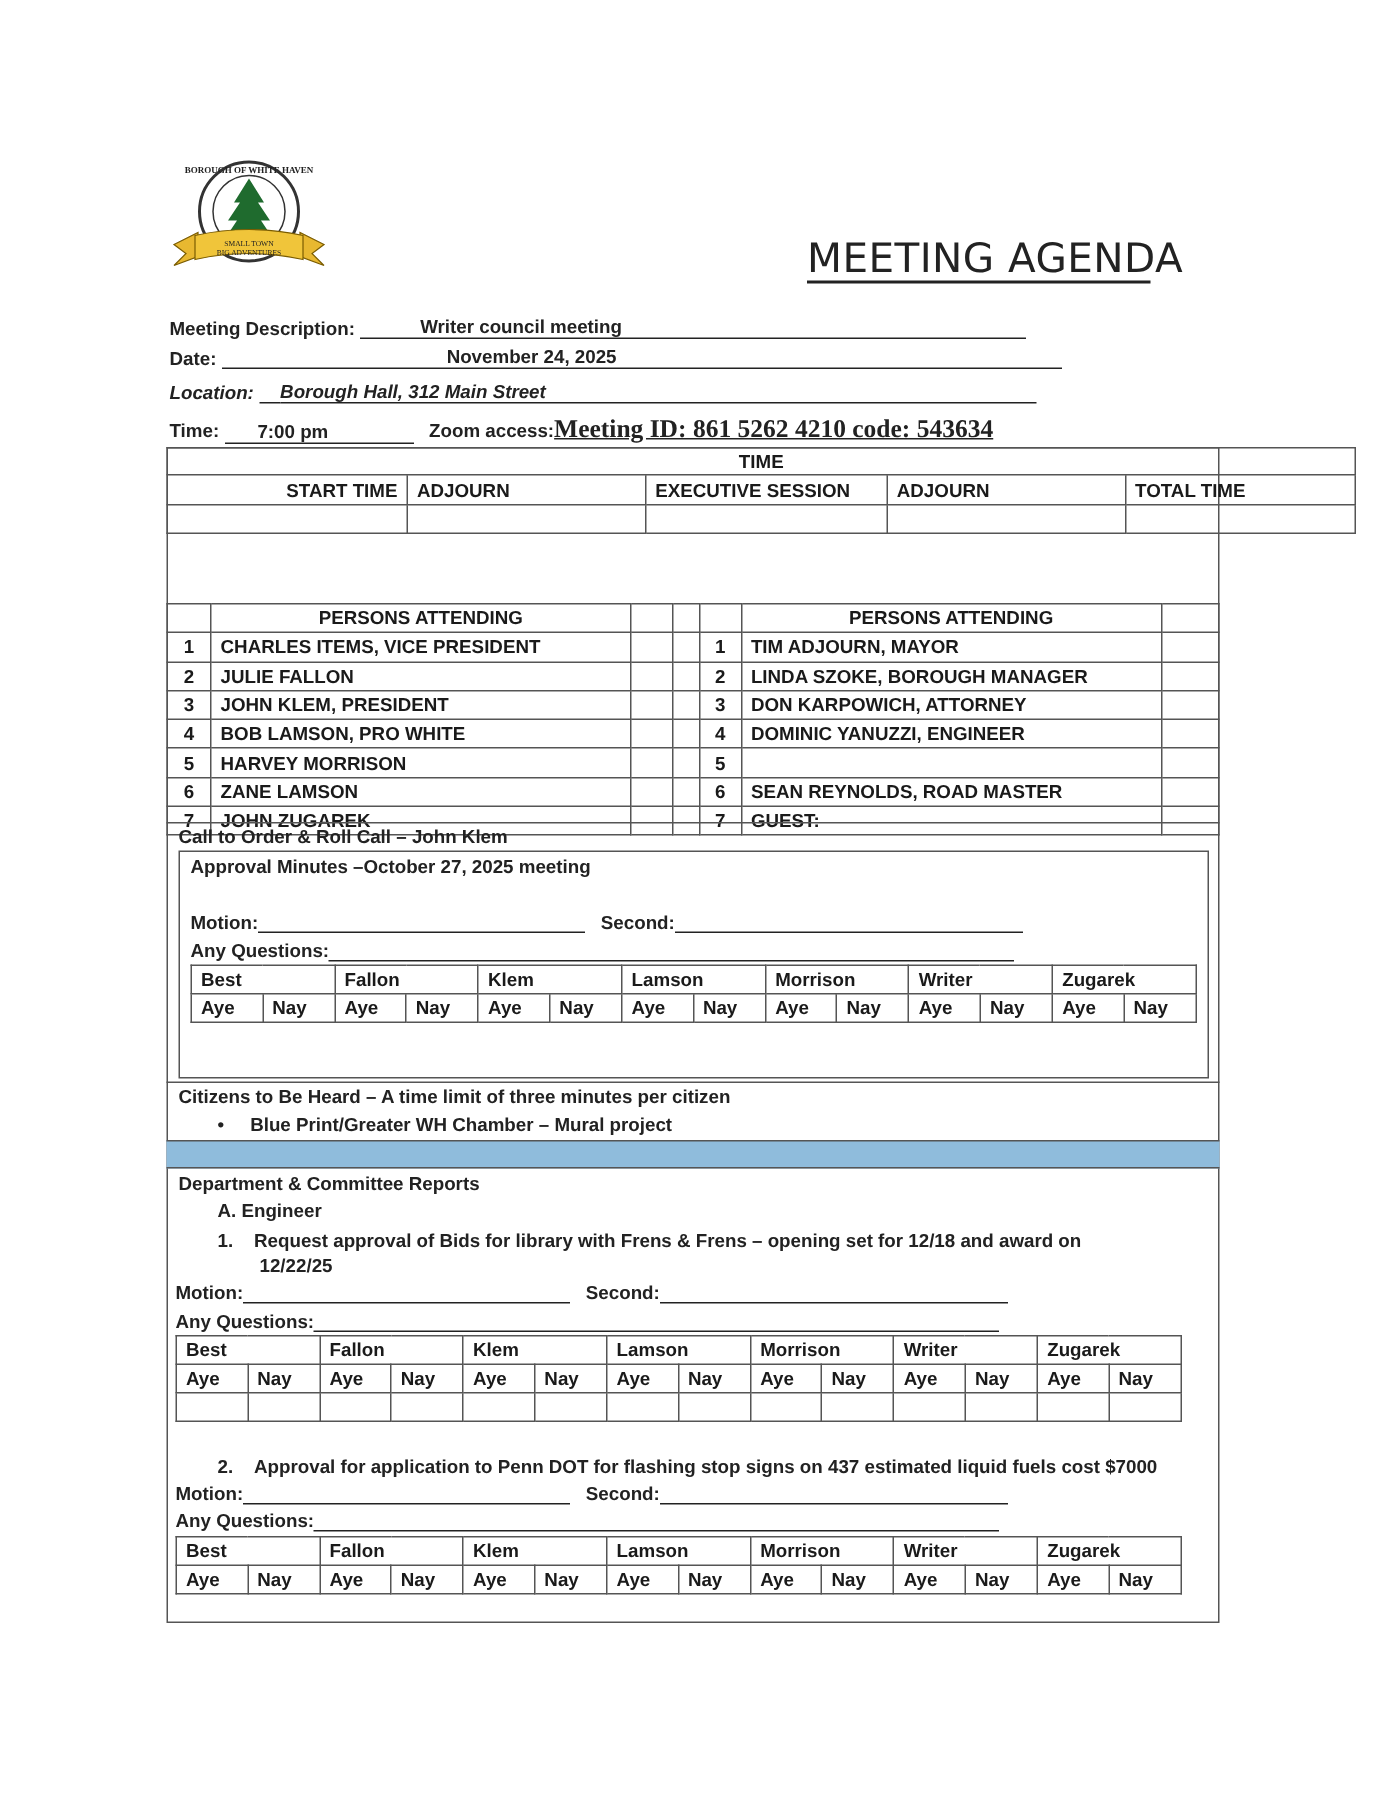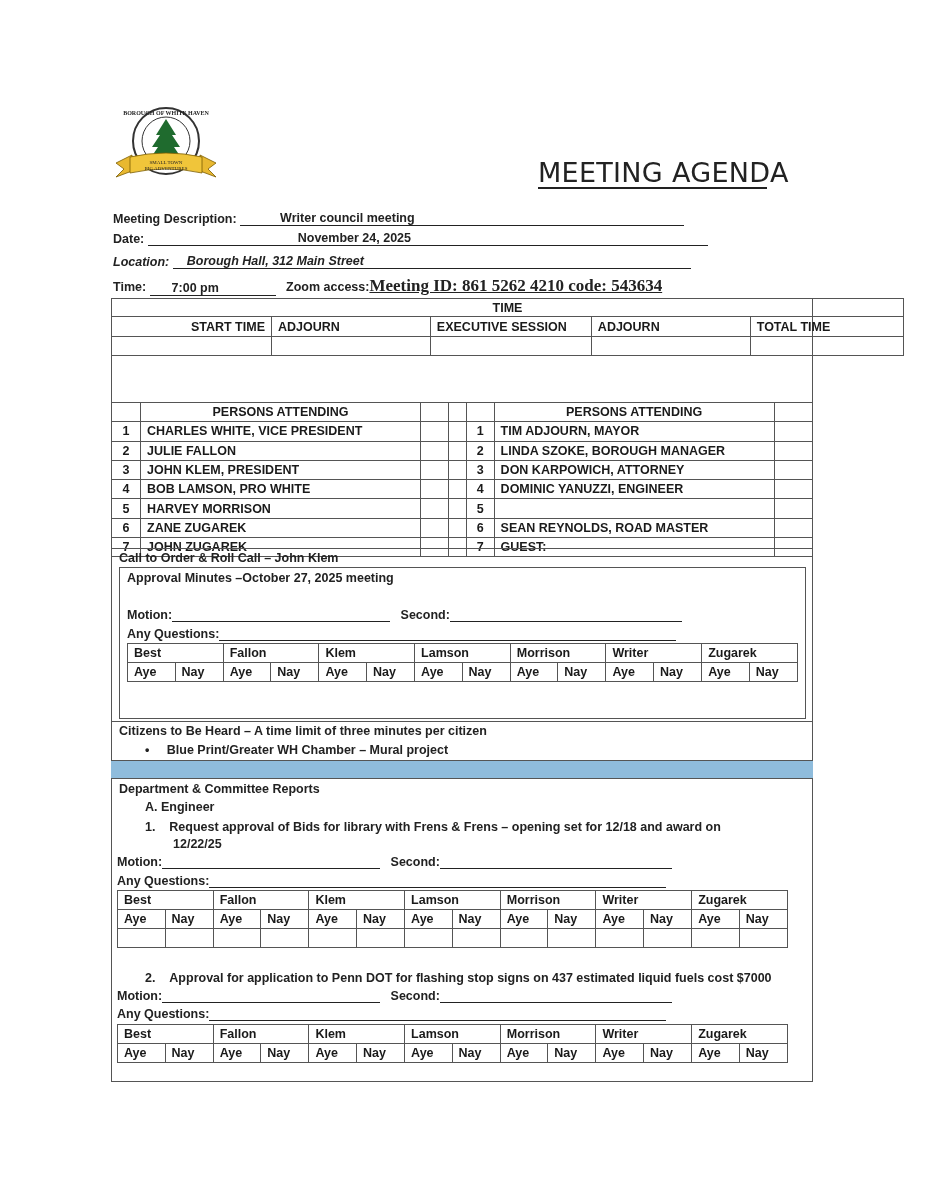--- a/index.html
+++ b/index.html
@@ -110,21 +110,21 @@
     <td style="width:28px;"></td>
     <td style="width:270px;" class="center">PERSONS ATTENDING</td>
     <td style="width:27px;"></td>
     <td style="width:17px;"></td>
     <td style="width:27px;" class="num"></td>
     <td style="width:270px;" class="center">PERSONS ATTENDING</td>
     <td style="width:37px;"></td>
   </tr>
   <tr>
     <td class="num">1</td>
-    <td>CHARLES WHITE, VICE PRESIDENT</td>
+    <td>CHARLES ITEMS, VICE PRESIDENT</td>
     <td></td>
     <td></td>
     <td class="num">1</td>
     <td>TIM ADJOURN, MAYOR</td>
     <td></td>
   </tr>
   <tr>
     <td class="num">2</td>
     <td>JULIE FALLON</td>
     <td></td>
@@ -155,21 +155,21 @@
     <td class="num">5</td>
     <td>HARVEY MORRISON</td>
     <td></td>
     <td></td>
     <td class="num">5</td>
     <td></td>
     <td></td>
   </tr>
   <tr>
     <td class="num">6</td>
-    <td>ZANE ZUGAREK</td>
+    <td>ZANE LAMSON</td>
     <td></td>
     <td></td>
     <td class="num">6</td>
     <td>SEAN REYNOLDS, ROAD MASTER</td>
     <td></td>
   </tr>
   <tr>
     <td class="num">7</td>
     <td>JOHN ZUGAREK</td>
     <td></td>

